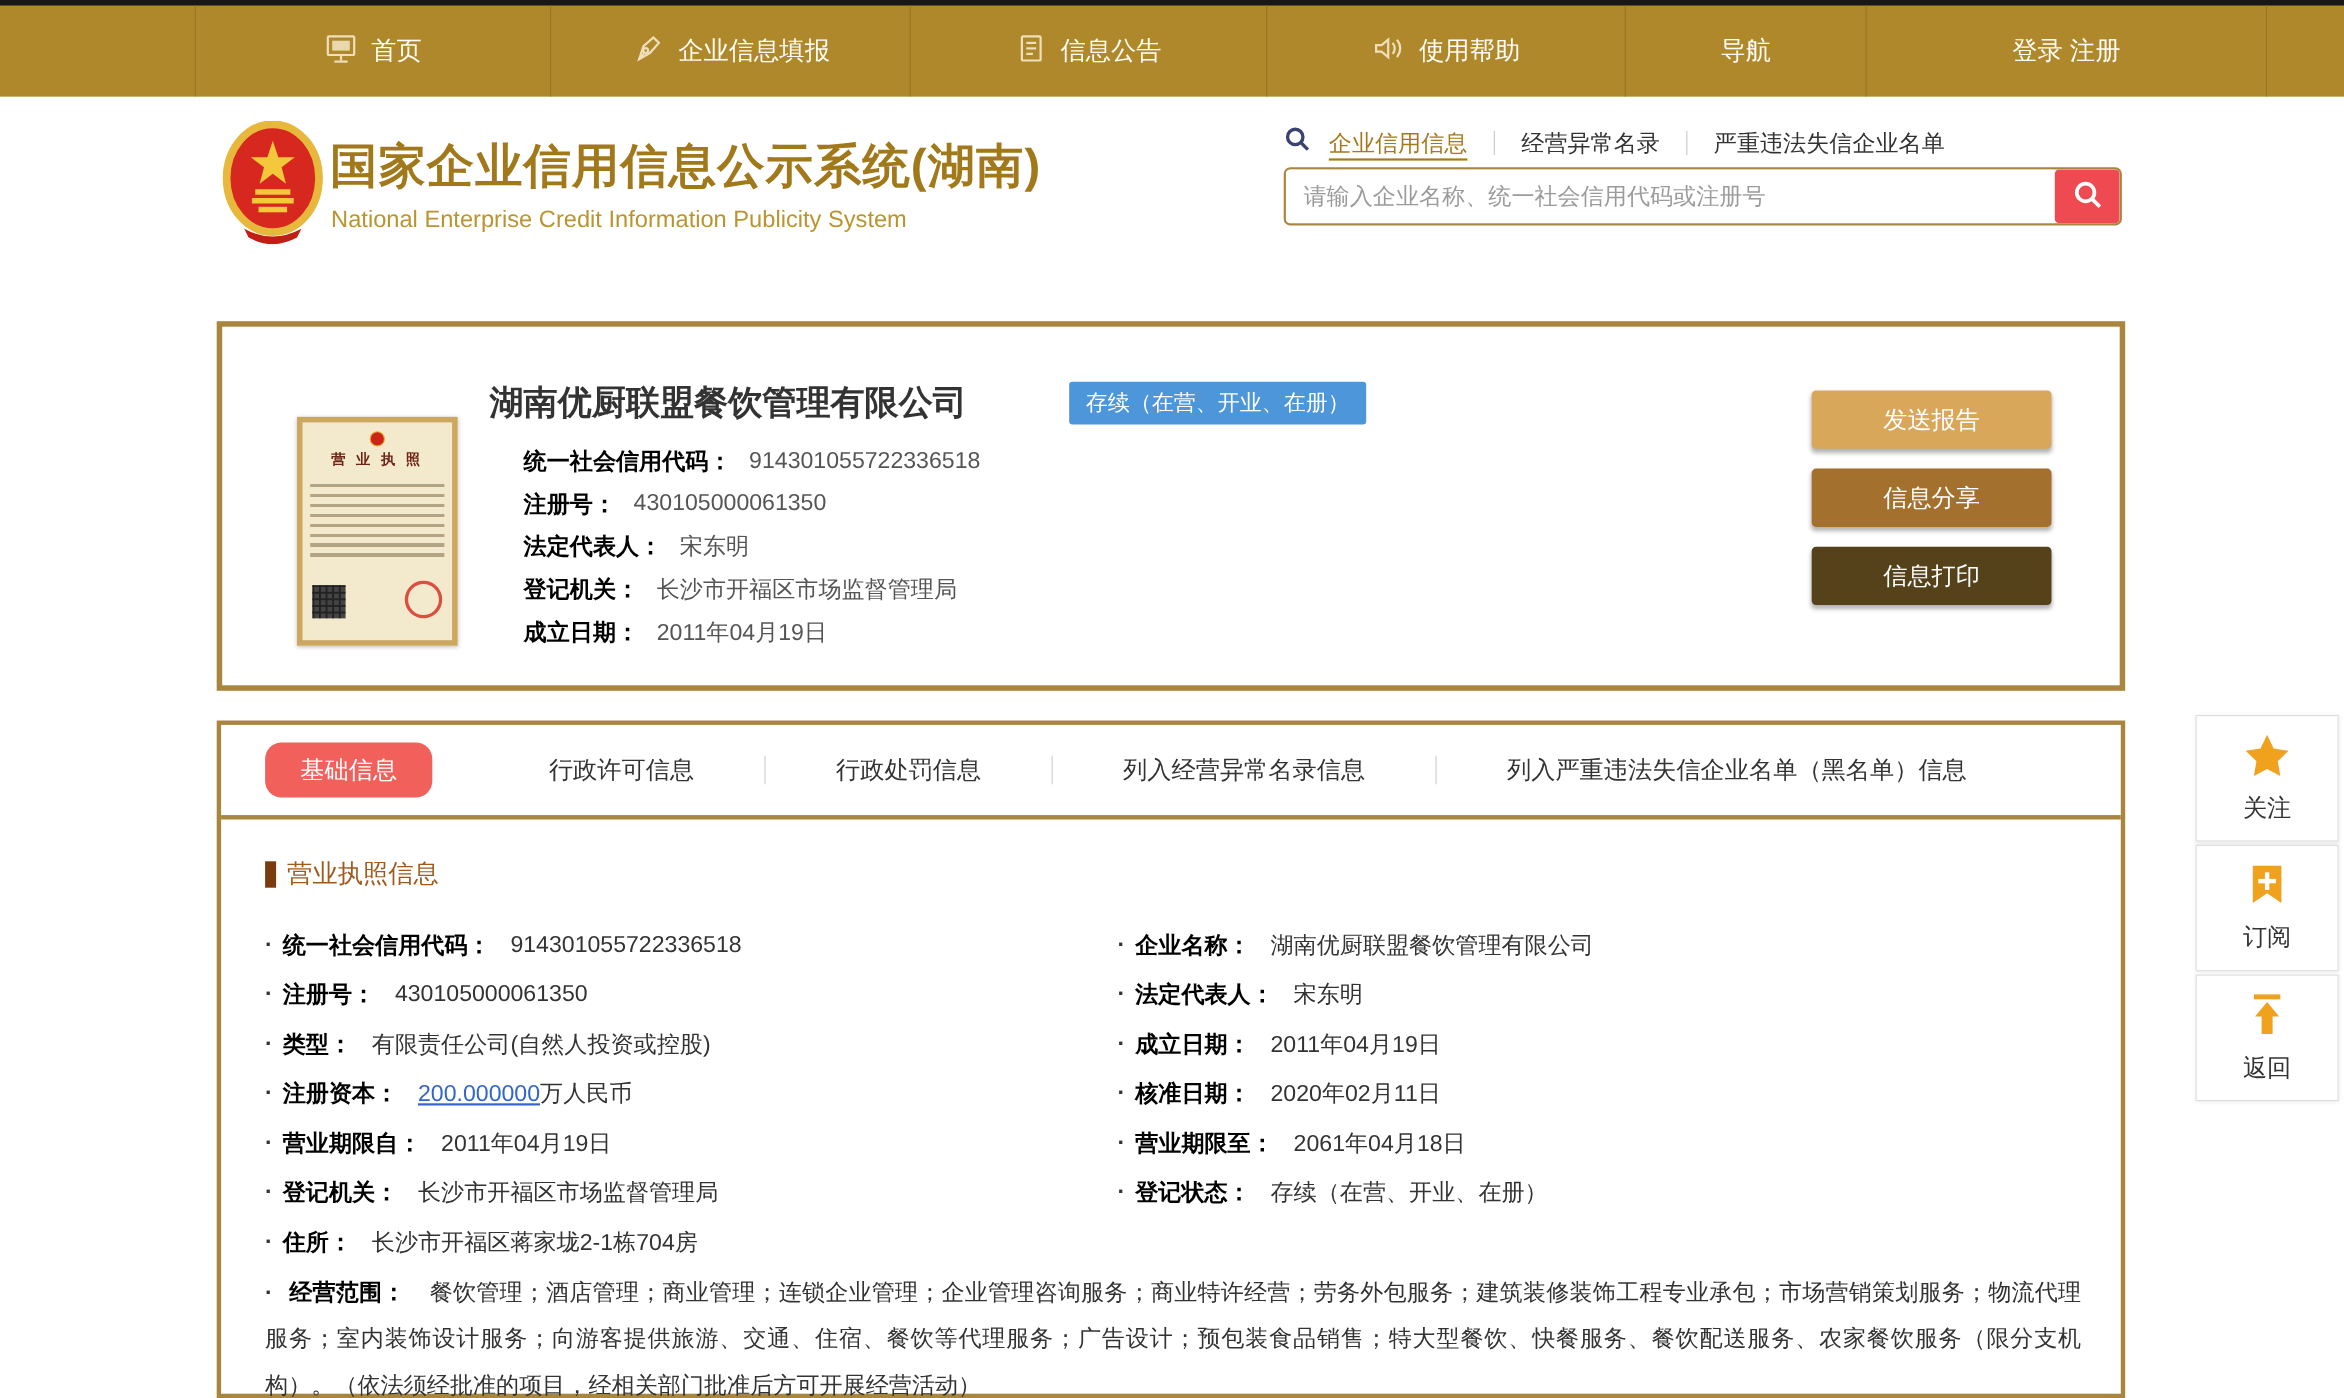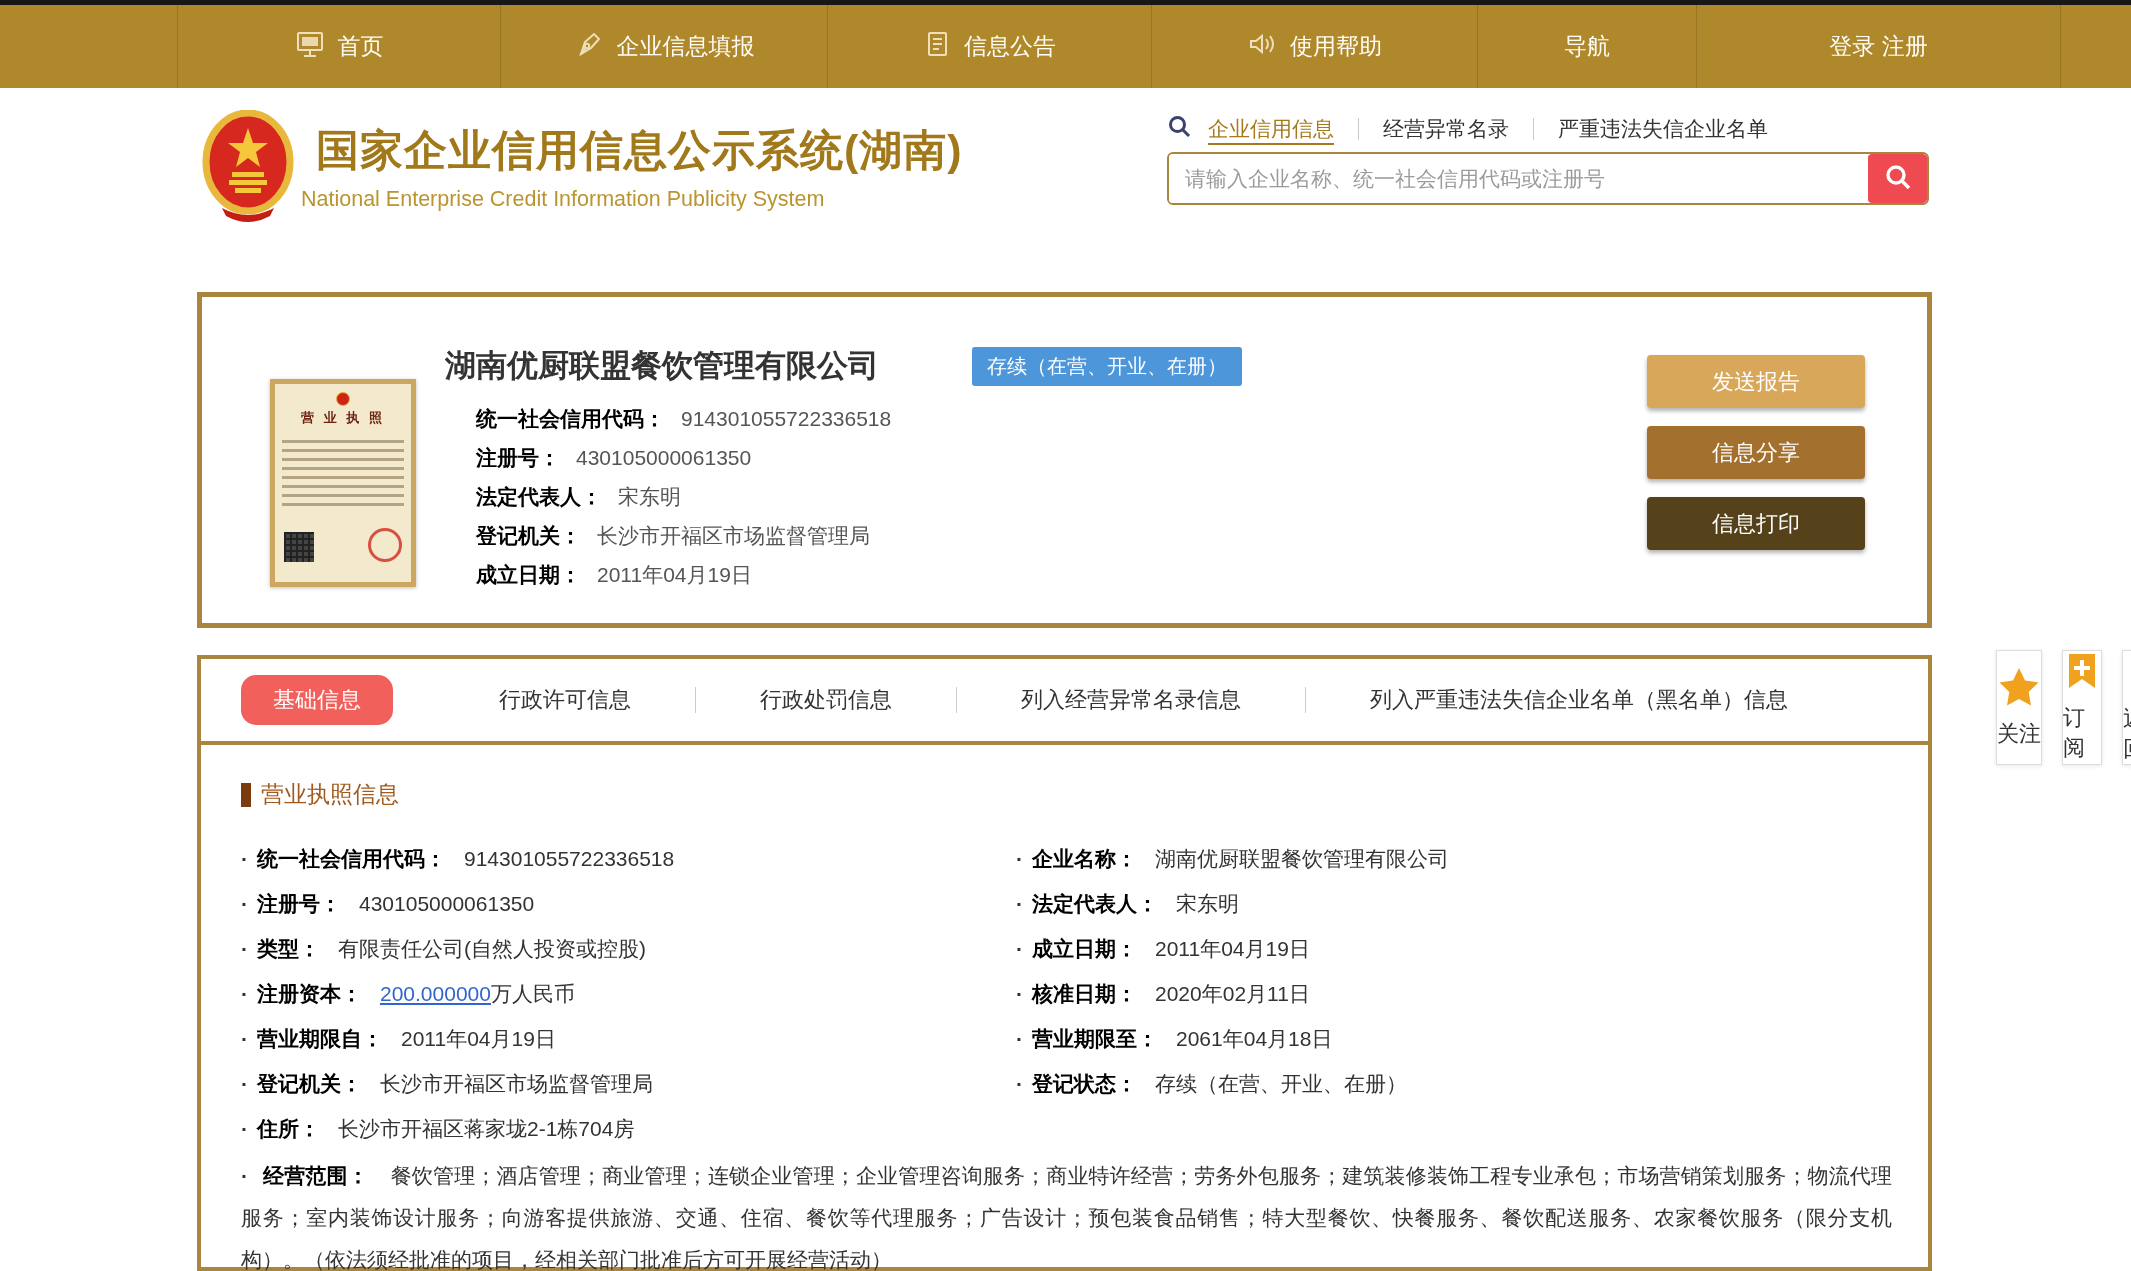--- a/index.html
+++ b/index.html
@@ -11,21 +11,21 @@
   .topnav { position:absolute; top:0; left:0; width:2131px; height:88px;
     background:#AF882C; border-top:5px solid #171717; display:flex; }
   .nav-cell { display:flex; align-items:center; justify-content:center; gap:13px;
     color:#FFFDF5; font-size:23px; border-right:1px solid #98751E; height:100%; }
   .nav-spacer { border-right:1px solid #98751E; }
   .nav-cell svg { opacity:.8; }
 
   
   .header { position:absolute; top:88px; left:0; width:2131px; height:198px; background:#fff; }
   .emblem { position:absolute; left:202px; top:22px; width:92px; height:112px; }
-  .site-title { position:absolute; left:316px; top:34px; font-size:43px; font-weight:bold;
+  .site-title { position:absolute; left:300px; top:34px; font-size:43px; font-weight:bold;
     color:#A1791A; letter-spacing:1px; white-space:nowrap; }
   .site-sub { position:absolute; left:301px; top:99px; font-size:21.5px; color:#BA952F; white-space:nowrap;text-align:center; }
 
   .stabs { position:absolute; left:1167px; top:26px; display:flex; align-items:center; font-size:21px; }
   .stab-active { color:#A6791C; text-decoration:underline; text-underline-offset:7px; margin-left:16px; cursor:pointer; }
   .stab { color:#333; cursor:pointer; }
   .stab-sep { width:1px; height:22px; background:#C8C8C8; margin:0 24px; }
 
   .searchbox { position:absolute; left:1167px; top:64px; width:762px; height:53px;
     border:2px solid #A9853E; border-radius:6px; display:flex; background:#fff; overflow:hidden; }
@@ -84,21 +84,21 @@
   .irow::before { content:"·"; color:#333; margin-right:9px; font-weight:bold; }
   .ilabel { font-weight:bold; color:#000; white-space:nowrap; }
   .ivalue { color:#333; margin-left:18px; white-space:nowrap; }
   .ilink { color:#36C; text-decoration:underline; cursor:pointer; }
   .scope { margin-top:4px; font-size:21px; line-height:42px; color:#333; text-align:justify; padding-right:6px; }
   .scope::before { content:"·"; color:#333; margin-right:9px; font-weight:bold; }
   .scope .ilabel { margin-right:22px; }
 
   
   .side { position:absolute; left:1996px; top:650px; width:130px; display:flex;
-    gap:20px;justify-content:space-between; }
+    flex-direction:column; gap:3px;justify-content:space-between; }
   .side-cell { height:115px; background:#fff; border:1px solid #DDD;
     box-shadow:0 1px 4px rgba(0,0,0,.10); display:flex; flex-direction:column;
     align-items:center; justify-content:center; gap:7px; cursor:pointer; }
   .side-label { font-size:22px; color:#333; }
 </style>
 </head>
 <body>
 
 <div class="stage">
 

